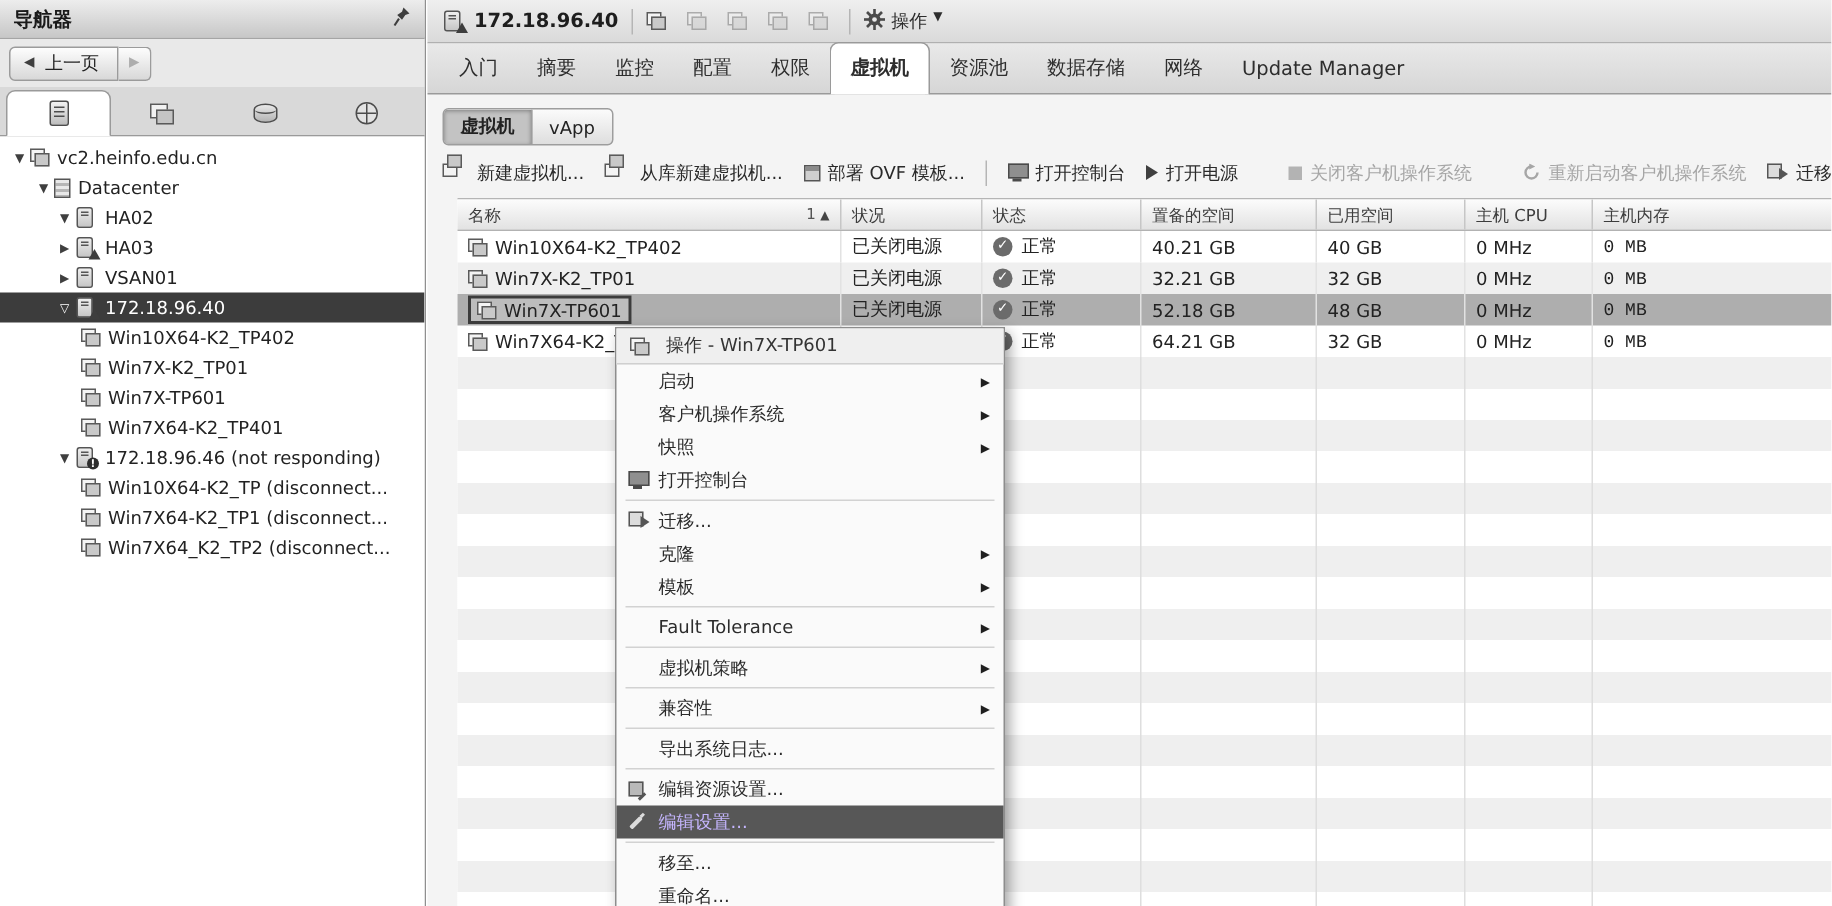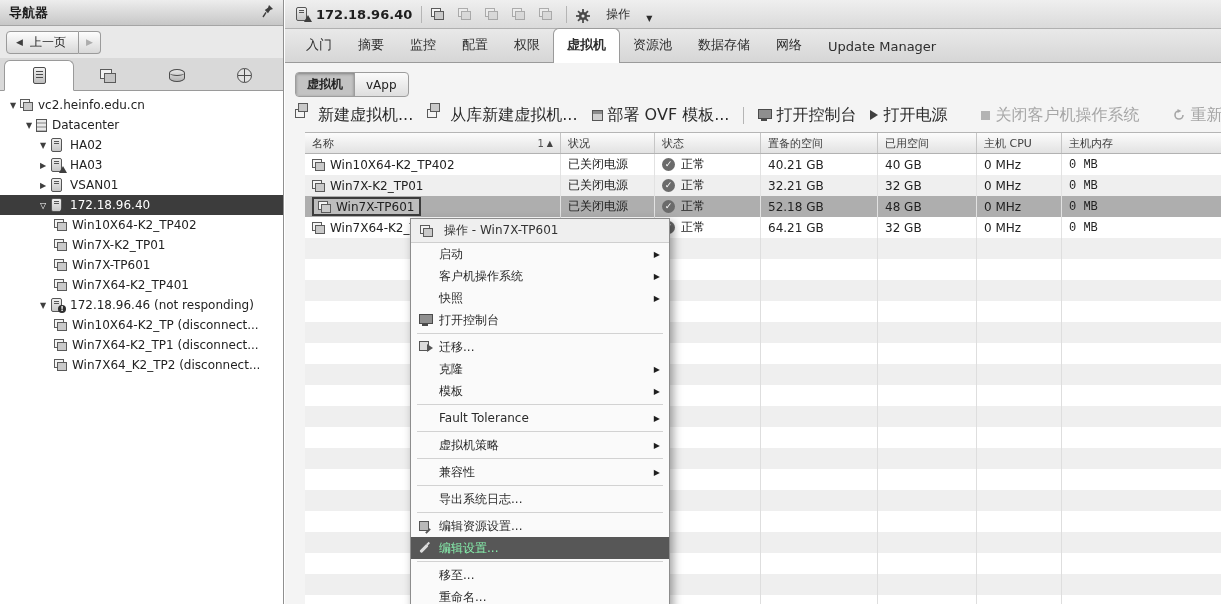--- a/index.html
+++ b/index.html
@@ -66,39 +66,39 @@
 
   
   .main { position:absolute; left:285px; top:0; right:0; height:604px; background:#f4f4f4; }
   .obj-header { position:absolute; left:0; top:0; right:0; height:29px;
     background:linear-gradient(#efefef,#dadada); border-bottom:1px solid #b0b0b0;
     display:flex; align-items:center; padding:0 10px; gap:9px; }
   .obj-name { font-weight:bold; font-size:13px; color:#1e1e1e; }
   .vsep { width:1px; height:17px; background:#b5b5b5; flex:none; }
   .hic { opacity:1; }
   .hic.dim { opacity:.42; }
-  .gearbtn { display:flex; align-items:flex-end; gap:16px; color:#2d2d2d; font-size:12px; }
+  .gearbtn { display:flex; align-items:flex-start; gap:4px; color:#2d2d2d; font-size:12px; }
   .caret { font-size:8px; color:#2d2d2d; }
 
   .main-tabs { position:absolute; left:0; top:29px; right:0; height:34px;
     background:linear-gradient(#e9e9e9,#d6d6d6); border-bottom:1px solid #9a9a9a;
     display:flex; align-items:flex-end; padding:0 8px;text-align:center; }
   .mtab { padding:7px 13px 8px; font-size:13px; color:#2e2e2e; }
   .mtab.active { background:#fff; border:1px solid #9a9a9a; border-bottom:none;
     border-radius:6px 6px 0 0; font-weight:bold; margin-bottom:-1px; padding-bottom:9px; }
 
   .subtabs { position:absolute; left:10px; top:72px; height:25px; display:flex;
     border:1px solid #9d9d9d; border-radius:4px; overflow:hidden;
     background:linear-gradient(#fbfbfb,#dedede); }
   .stab { display:flex; align-items:center; padding:0 11px; border-right:1px solid #9d9d9d; font-size:12px; color:#222; }
   .stab:last-child { border-right:none; }
   .stab.active { background:#c3c3c3; box-shadow:inset 0 1px 3px rgba(0,0,0,.35); font-weight:bold; }
 
   .vm-toolbar { position:absolute; left:0; top:103px; right:0; height:24px;
-    display:flex; align-items:center; gap:14px; padding:0 10px; font-size:16px; color:#2a2a2a; white-space:nowrap; }
+    display:flex; align-items:center; gap:14px; padding:0 10px; font-size:12px; color:#2a2a2a; white-space:nowrap; }
   .tbtn { display:flex; align-items:center; gap:5px; }
   .tbtn.disabled { color:#a6a6a6;padding-left:20px; }
   .mini-plus::after { content:"+"; position:absolute; right:-5px; top:-6px; font-size:9px; font-weight:bold; color:#3c3c3c; }
   .ovf { width:11px; height:11px; border:1px solid #555; background:linear-gradient(#8b8b8b 0 3px,#cfcfcf 3px); flex:none; }
   .mon { position:relative; width:13px; height:12px; flex:none; }
   .mon::before { content:""; position:absolute; left:0; top:0; width:12px; height:8px; border:1px solid #4a4a4a; background:#8f8f8f; }
   .mon::after { content:""; position:absolute; left:3px; bottom:0; width:6px; height:2px; background:#4a4a4a; }
   .play { width:0; height:0; border-top:5px solid transparent; border-bottom:5px solid transparent; border-left:8px solid #3f3f3f; flex:none; }
   .stop { width:9px; height:9px; background:#b3b3b3; flex:none; }
   .migr { position:relative; width:14px; height:12px; flex:none; }
@@ -126,21 +126,21 @@
 
   
   .cmenu { position:absolute; left:410px; top:218px; width:260px; background:#fafafa;
     border:1px solid #8d8d8d; box-shadow:3px 4px 9px rgba(0,0,0,.38); z-index:50; }
   .cm-header { height:24px; display:flex; align-items:center; gap:6px; padding:0 9px;
     background:#efefef; border-bottom:1px solid #cfcfcf; font-size:12px; color:#333; }
   .cm-item { height:22px; display:flex; align-items:center; padding:0 9px 0 8px; font-size:12px; color:#2b2b2b; }
   .cm-item .mic { width:20px; flex:none; display:flex; align-items:center; }
   .cm-item .sub { margin-left:auto; font-size:8px; color:#1f1f1f; }
   .cm-sep { height:1px; background:#d2d2d2; margin:2px 6px; }
-  .cm-item.hl { background:#575757; color:#86efac; }
+  .cm-item.hl { background:#575757; color:#c4b5fd; }
   .pencil { width:10px; height:3px; background:#5a5a5a; transform:rotate(-45deg); border-radius:1px; position:relative; }
   .pencil::after { content:""; position:absolute; right:-3px; top:0; width:0; height:0;
     border-top:1.5px solid transparent; border-bottom:1.5px solid transparent; border-left:3px solid #5a5a5a; }
   .cm-item.hl .pencil, .cm-item.hl .pencil::after { background:#dcdcdc; border-left-color:#dcdcdc; }
   .resbox { position:relative; width:12px; height:11px; }
   .resbox::before { content:""; position:absolute; left:0; top:0; width:8px; height:8px; border:1px solid #555; background:#b9b9b9; }
   .resbox::after { content:""; position:absolute; right:0; bottom:0; width:6px; height:2px; background:#555; transform:rotate(-45deg); }
 </style>
 </head>
 <body>

